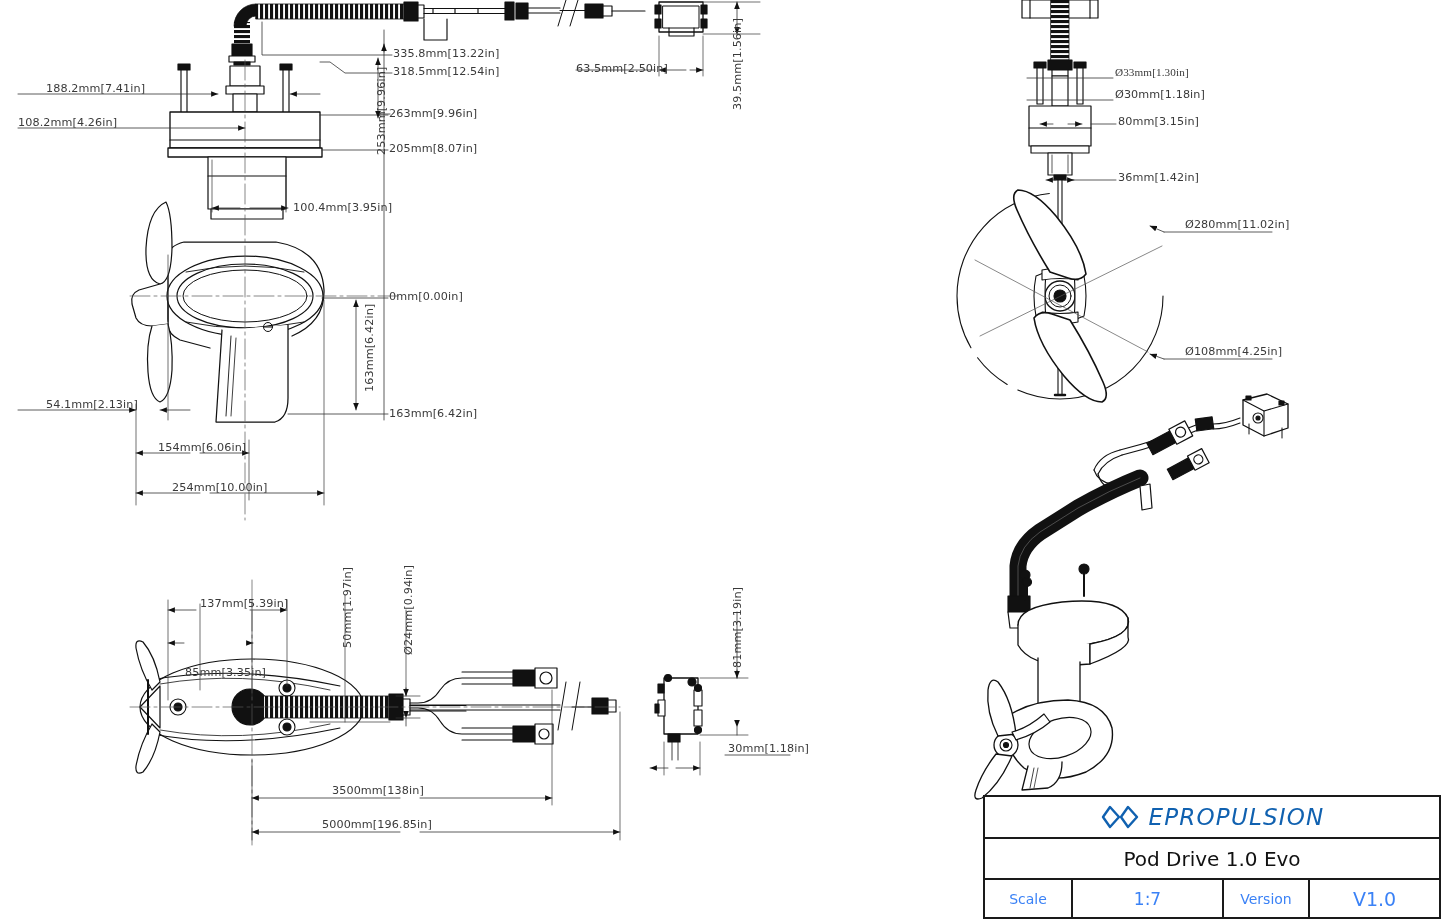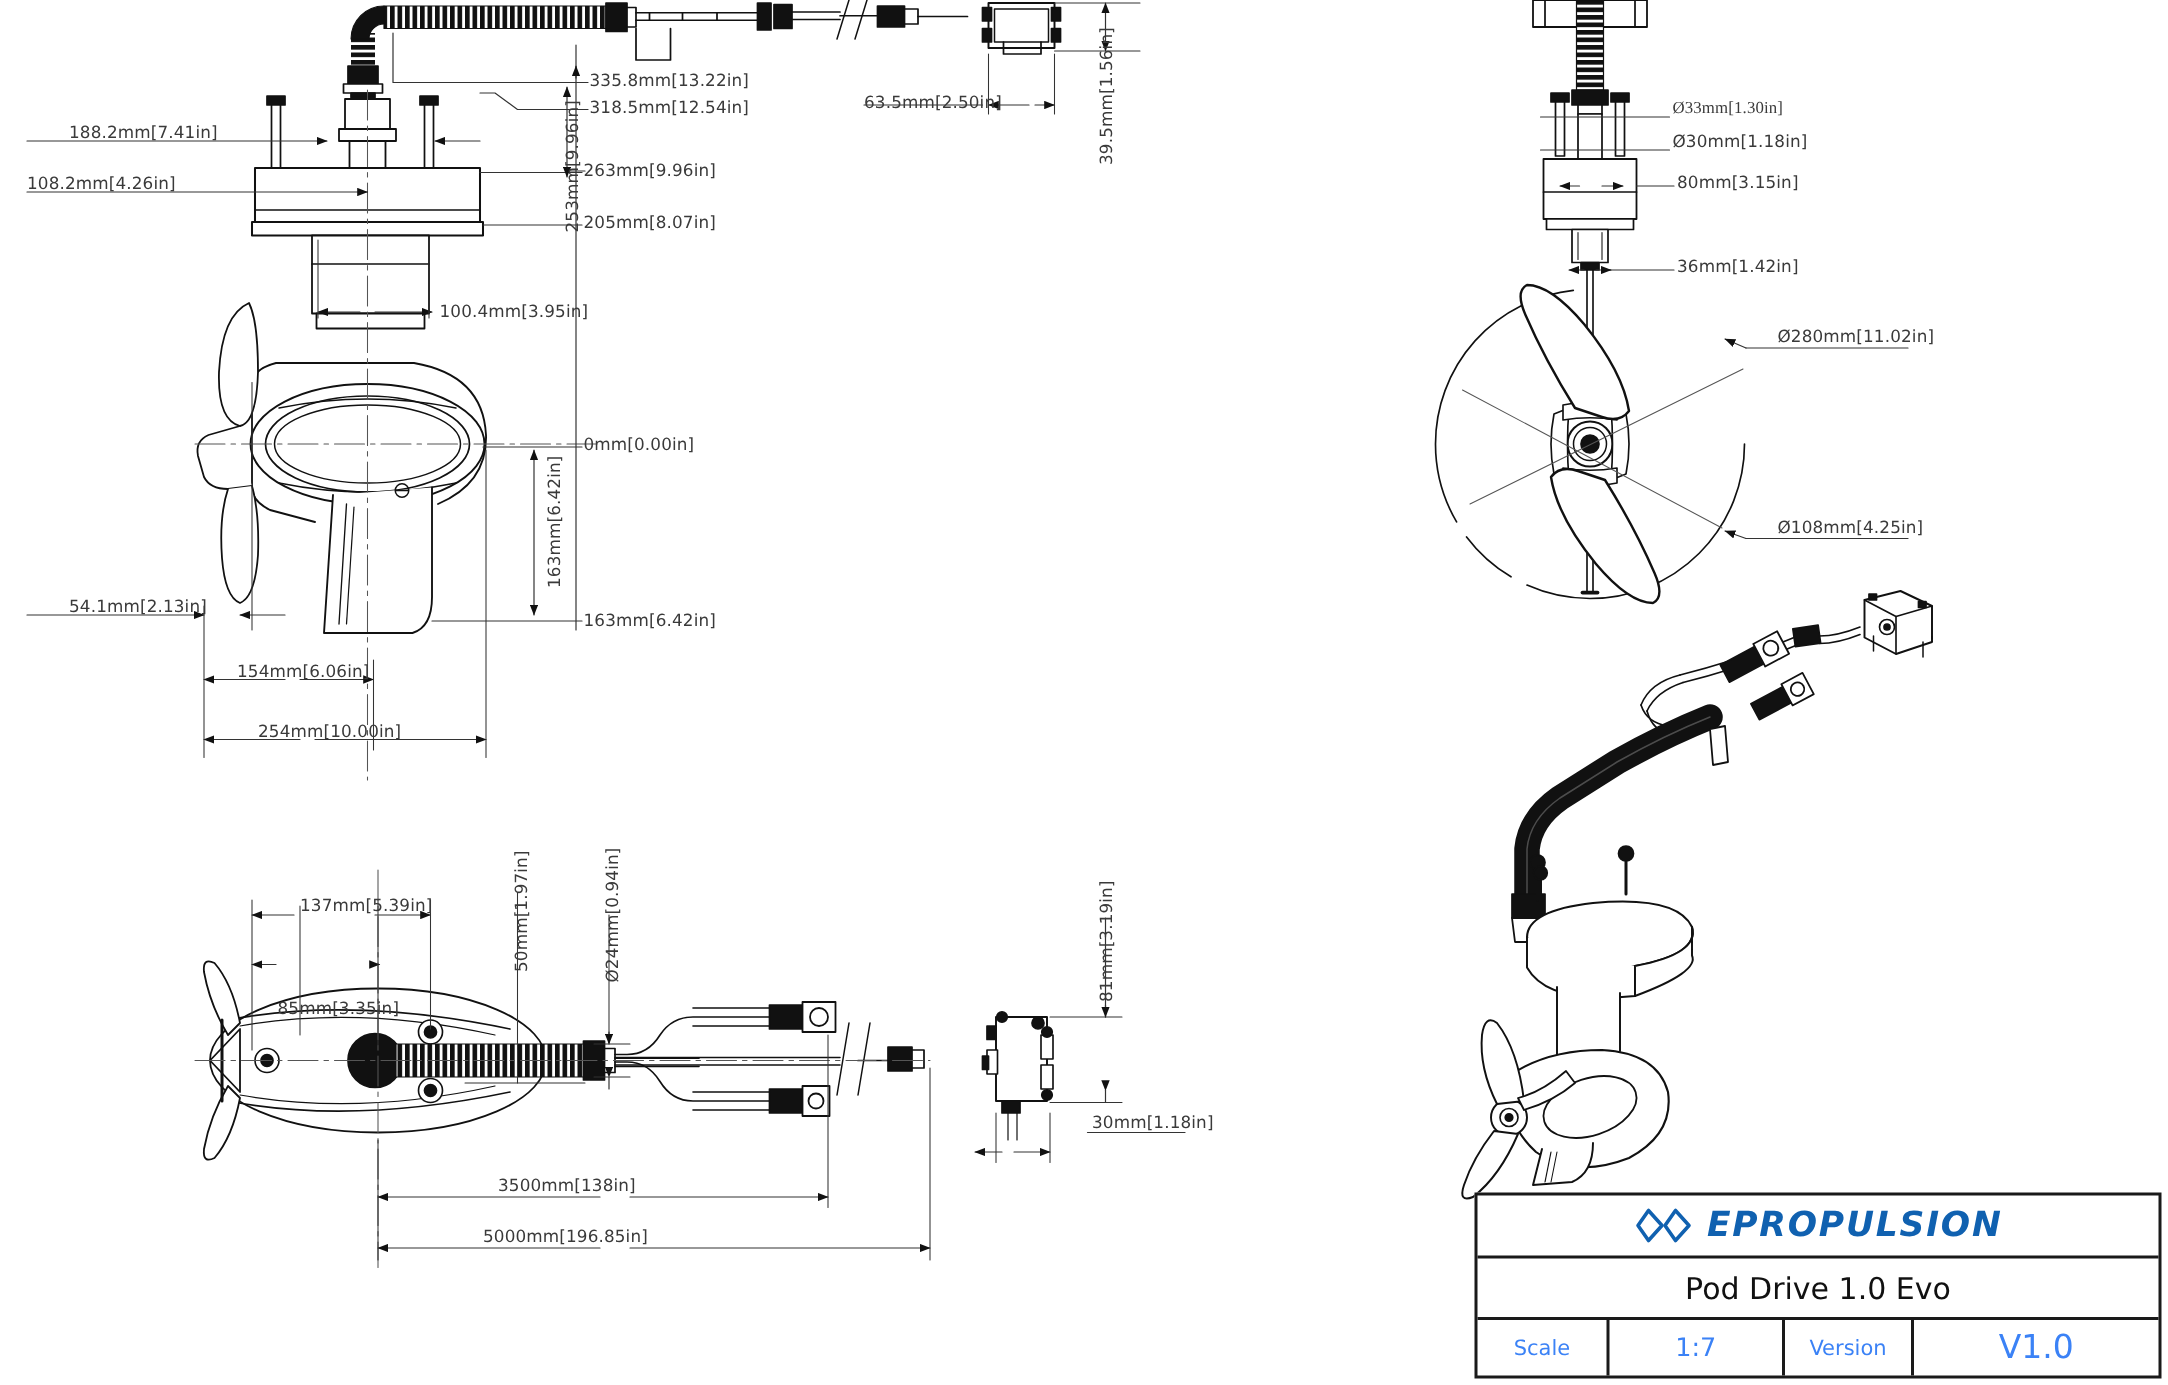--- a/index.html
+++ b/index.html
@@ -15,26 +15,26 @@
               border:2px solid #1a1a1a;box-sizing:border-box;background:#fff;}
   #tb-logo-row{height:42px;border-bottom:2px solid #1a1a1a;display:flex;
                align-items:center;justify-content:center;box-sizing:border-box;}
   #tb-name-row{height:41px;border-bottom:2px solid #1a1a1a;display:flex;
                align-items:center;justify-content:center;box-sizing:border-box;}
   #tb-meta-row{height:37px;display:flex;box-sizing:border-box;}
   .tb-cell{display:flex;align-items:center;justify-content:center;
            border-right:2px solid #1a1a1a;box-sizing:border-box;font-size:15px;color:#3b82f6;}
   .tb-cell:last-child{border-right:none;}
   #tb-scale-label{width:88px;font-size:14px;}
-  #tb-scale-value{width:117px;font-size:17px;}
+  #tb-scale-value{width:151px;font-size:17px;}
   #tb-version-label{width:86px;font-size:14px;}
-  #tb-version-value{flex:1;font-size:22px;}
+  #tb-version-value{flex:1;font-size:19px;}
   #tb-product-name{font-size:20px;color:#111;}
   #logo-wrap{display:flex;align-items:center;gap:9px;}
-  #logo-text{font-size:23px;font-weight:bold;font-style:italic;color:#1061b0;
+  #logo-text{font-size:23px;font-weight:normal;font-style:italic;color:#1061b0;
              letter-spacing:1.2px;font-family:"DejaVu Sans","Liberation Sans",sans-serif;}
 </style>
 </head>
 <body>
 
 <div id="sheet">
 
   <svg class="layer" viewBox="0 0 1445 923">
     <defs>
       <marker id="ar" markerWidth="9" markerHeight="7" refX="8.6" refY="3.5" orient="auto">

